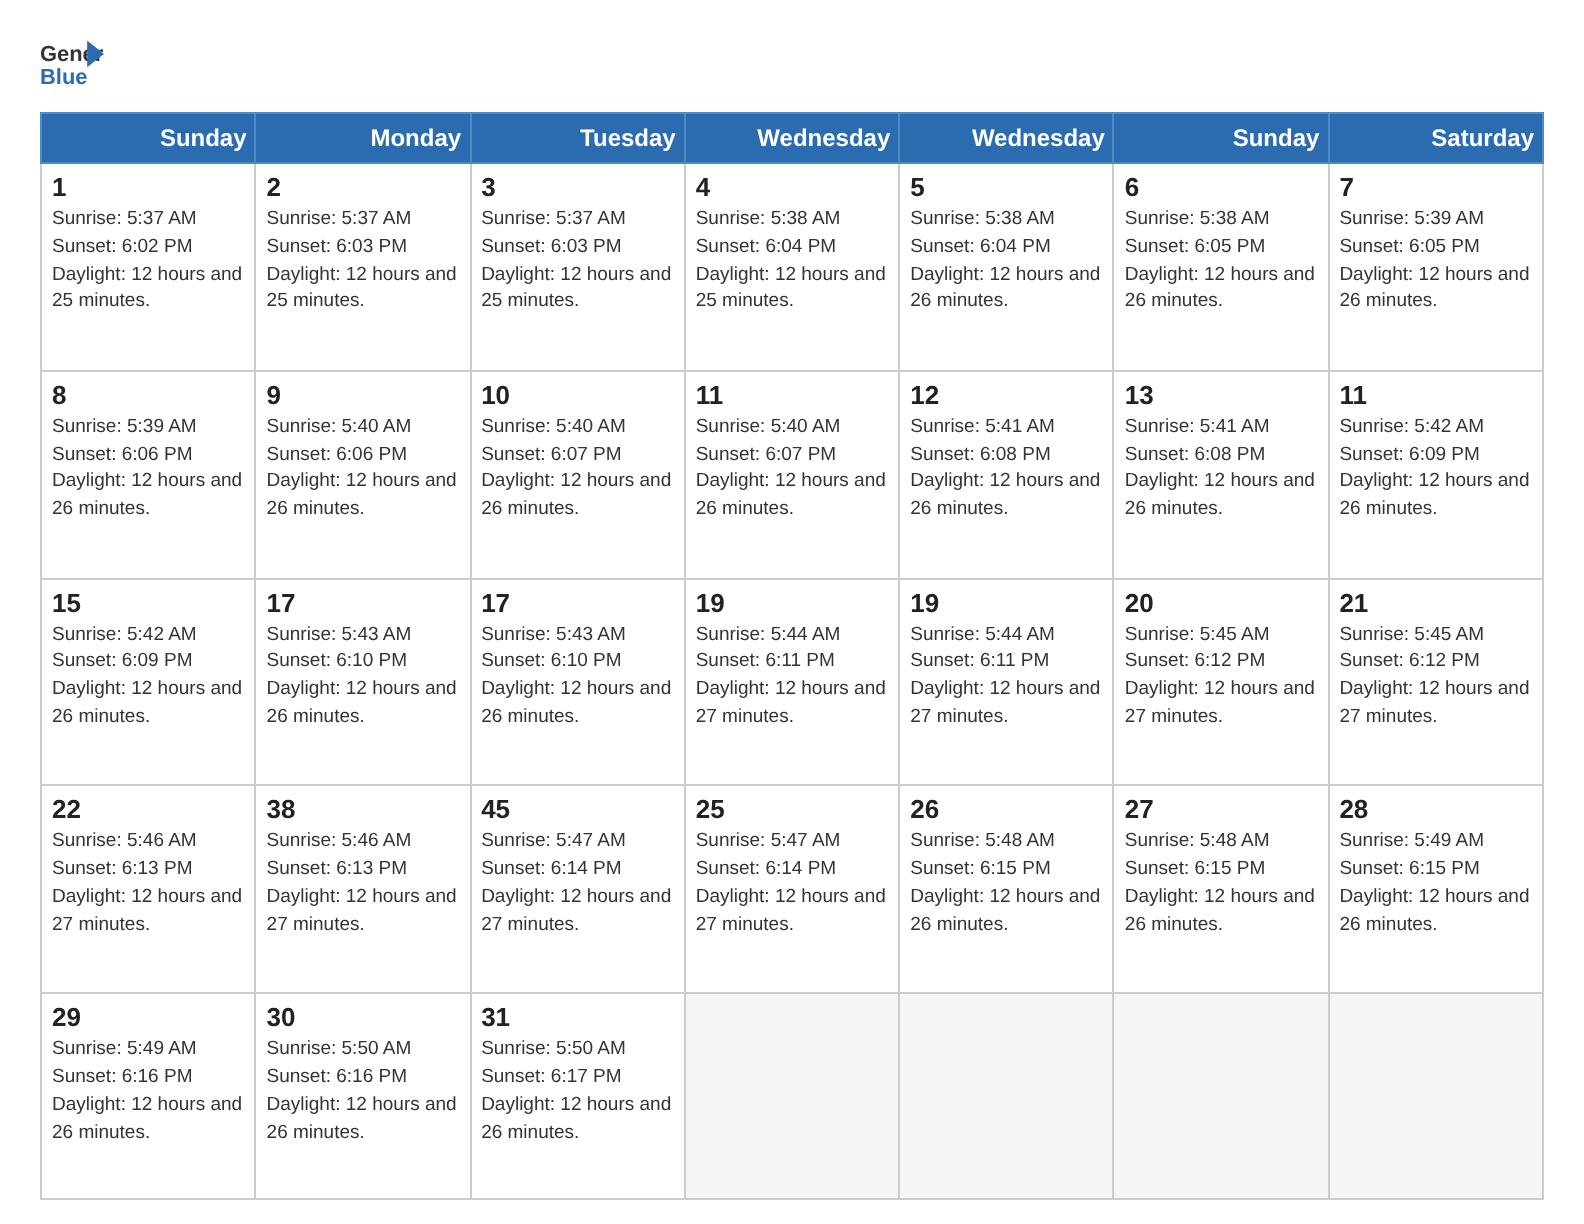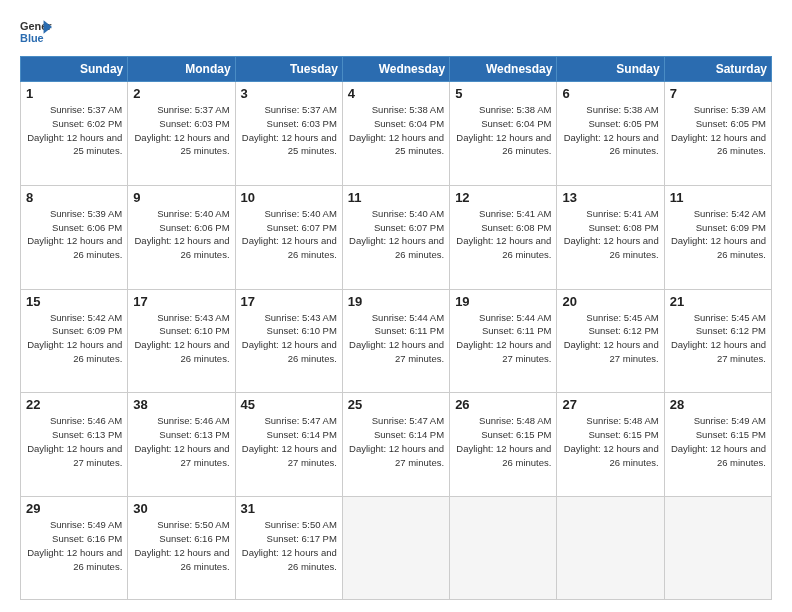--- a/index.html
+++ b/index.html
@@ -79,21 +79,20 @@
     .day-num {
       font-size: 13px;
       font-weight: bold;
       display: block;
       margin-bottom: 2px;
       color: #222;
     }
     .day-info {
       line-height: 1.45;
       color: #333;
-      text-align: right;
     }
   </style>
 </head>
 <body>
 
 <div class="page">
   <div class="header">
     <div class="logo">
       <svg class="logo-icon" viewBox="0 0 38 32" xmlns="http://www.w3.org/2000/svg">
         <text x="0" y="14" font-size="13" font-weight="bold" fill="#333" font-family="Arial">General</text>

